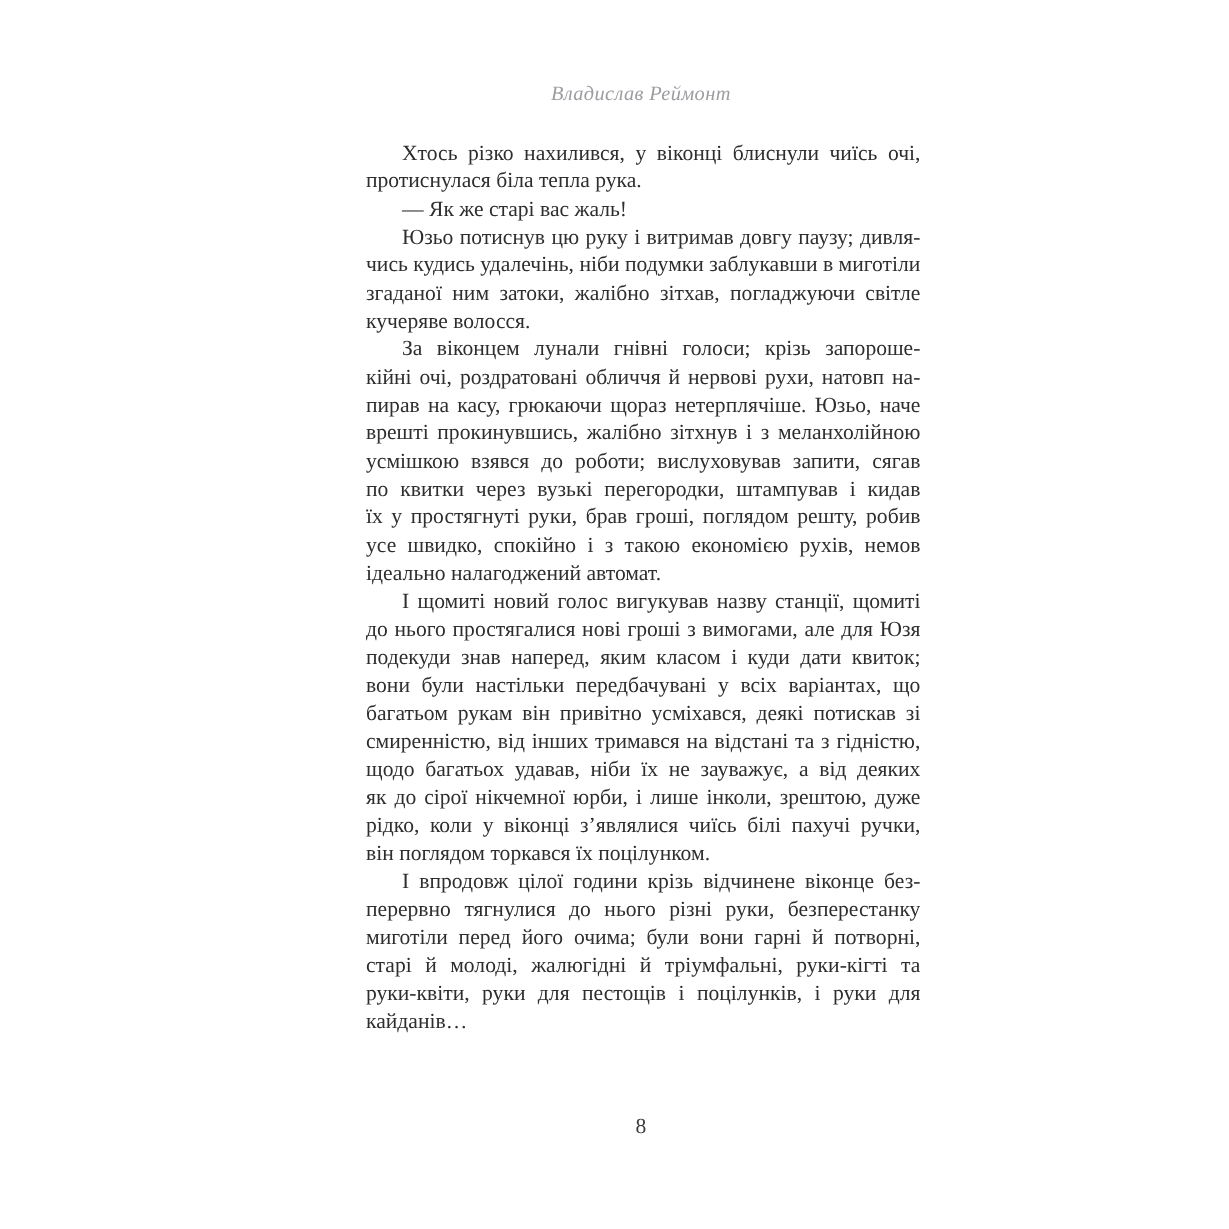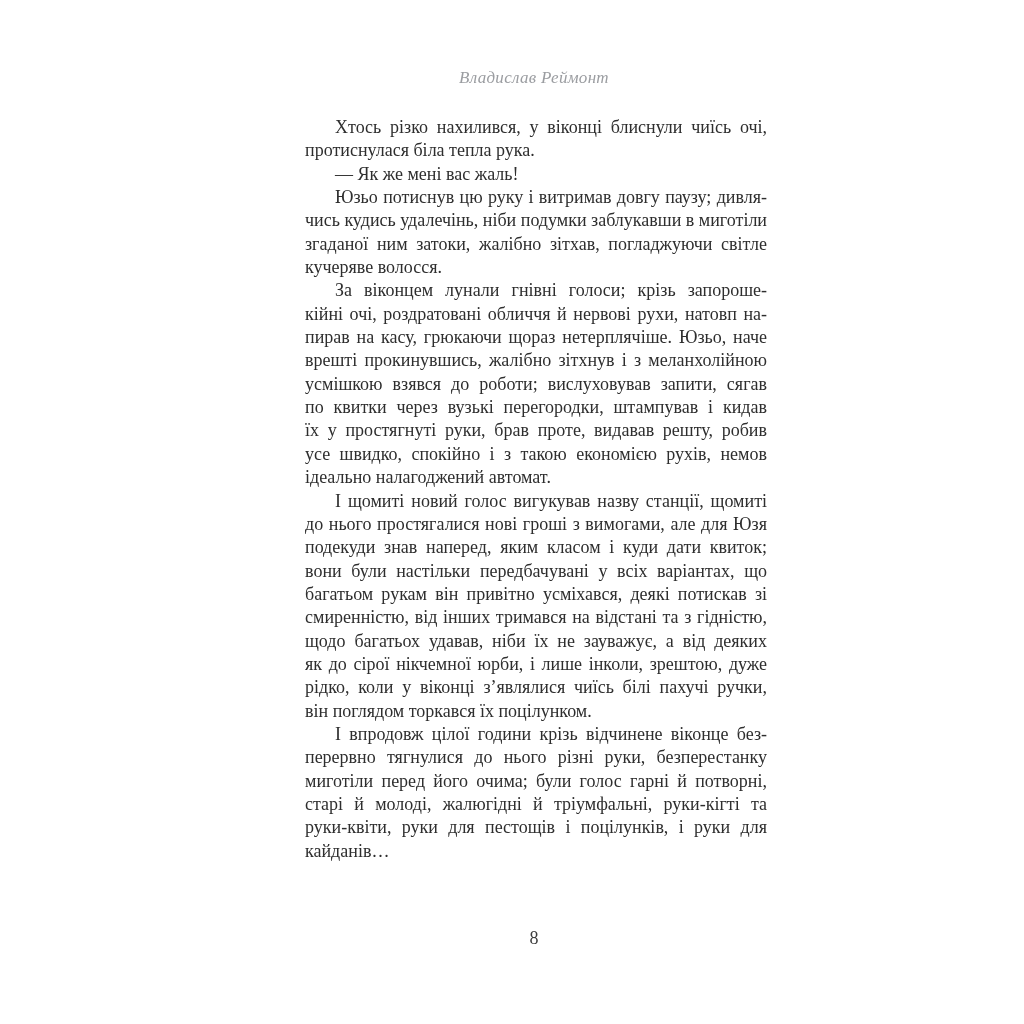--- a/index.html
+++ b/index.html
@@ -69,55 +69,55 @@
 
 <div class="page" style="background: rgb(255, 255, 255);">
   <div class="running-header" style="color: rgb(155, 157, 161);">Владислав Реймонт</div>
 
   <div class="text-block" style="color: rgb(46, 46, 46);">
       <div class="para">
         <div class="line first">Хтось різко нахилився, у віконці блиснули чиїсь очі,</div>
         <div class="line last">протиснулася біла тепла рука.</div>
       </div>
       <div class="para">
-        <div class="line first last">— Як же мені вас жаль!</div>
+        <div class="line first last">— Як же старі вас жаль!</div>
       </div>
       <div class="para">
         <div class="line first">Юзьо потиснув цю руку і витримав довгу паузу; дивля-</div>
         <div class="line">чись кудись удалечінь, ніби подумки заблукавши в миготіли</div>
         <div class="line">згаданої ним затоки, жалібно зітхав, погладжуючи світле</div>
         <div class="line last">кучеряве волосся.</div>
       </div>
       <div class="para">
         <div class="line first">За віконцем лунали гнівні голоси; крізь запороше-</div>
         <div class="line">кійні очі, роздратовані обличчя й нервові рухи, натовп на-</div>
         <div class="line">пирав на касу, грюкаючи щораз нетерплячіше. Юзьо, наче</div>
         <div class="line">врешті прокинувшись, жалібно зітхнув і з меланхолійною</div>
         <div class="line">усмішкою взявся до роботи; вислуховував запити, сягав</div>
         <div class="line">по квитки через вузькі перегородки, штампував і кидав</div>
-        <div class="line">їх у простягнуті руки, брав проте, видавав решту, робив</div>
+        <div class="line">їх у простягнуті руки, брав гроші, поглядом решту, робив</div>
         <div class="line">усе швидко, спокійно і з такою економією рухів, немов</div>
         <div class="line last">ідеально налагоджений автомат.</div>
       </div>
       <div class="para">
         <div class="line first">І щомиті новий голос вигукував назву станції, щомиті</div>
         <div class="line">до нього простягалися нові гроші з вимогами, але для Юзя</div>
         <div class="line">подекуди знав наперед, яким класом і куди дати квиток;</div>
         <div class="line">вони були настільки передбачувані у всіх варіантах, що</div>
         <div class="line">багатьом рукам він привітно усміхався, деякі потискав зі</div>
         <div class="line">смиренністю, від інших тримався на відстані та з гідністю,</div>
         <div class="line">щодо багатьох удавав, ніби їх не зауважує, а від деяких</div>
         <div class="line">як до сірої нікчемної юрби, і лише інколи, зрештою, дуже</div>
         <div class="line">рідко, коли у віконці з’являлися чиїсь білі пахучі ручки,</div>
         <div class="line last">він поглядом торкався їх поцілунком.</div>
       </div>
       <div class="para">
         <div class="line first">І впродовж цілої години крізь відчинене віконце без-</div>
         <div class="line">перервно тягнулися до нього різні руки, безперестанку</div>
-        <div class="line">миготіли перед його очима; були голос гарні й потворні,</div>
+        <div class="line">миготіли перед його очима; були вони гарні й потворні,</div>
         <div class="line">старі й молоді, жалюгідні й тріумфальні, руки-кігті та</div>
         <div class="line">руки-квіти, руки для пестощів і поцілунків, і руки для</div>
         <div class="line last">кайданів…</div>
       </div>
     </div>
 
   <div class="page-number" style="color: rgb(61, 61, 61);">8</div>
 </div>
 
 </body></html>

